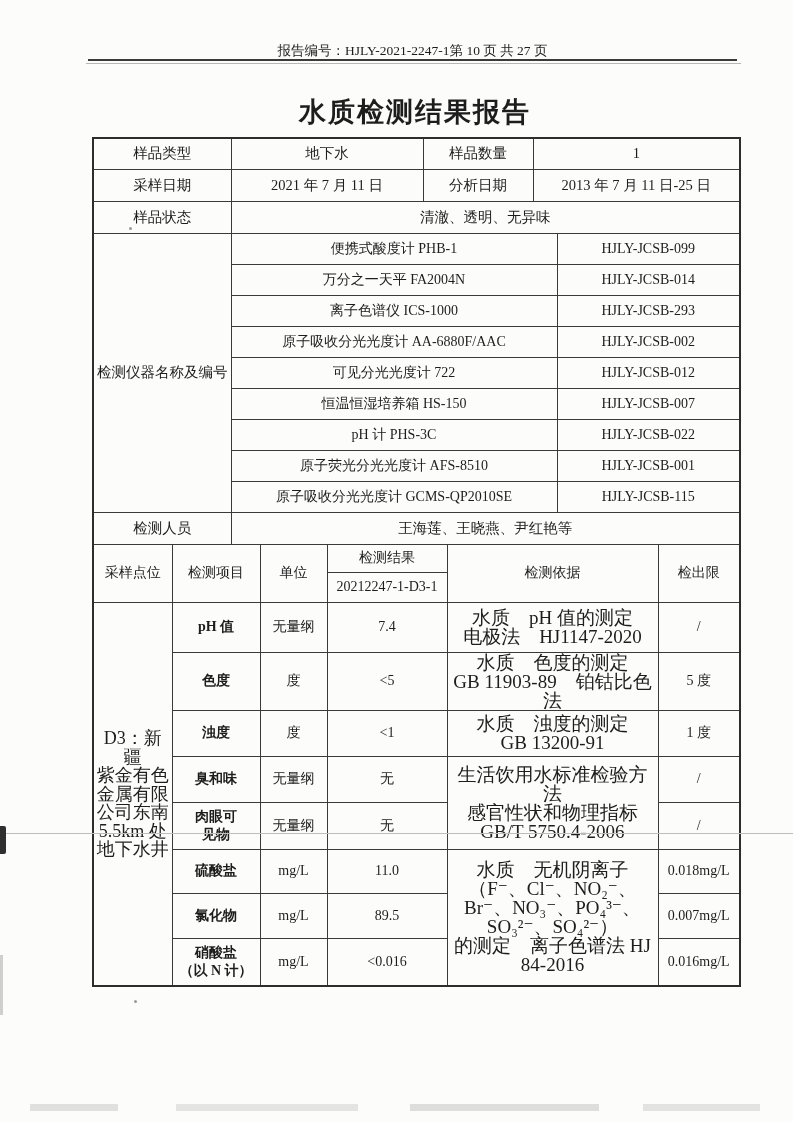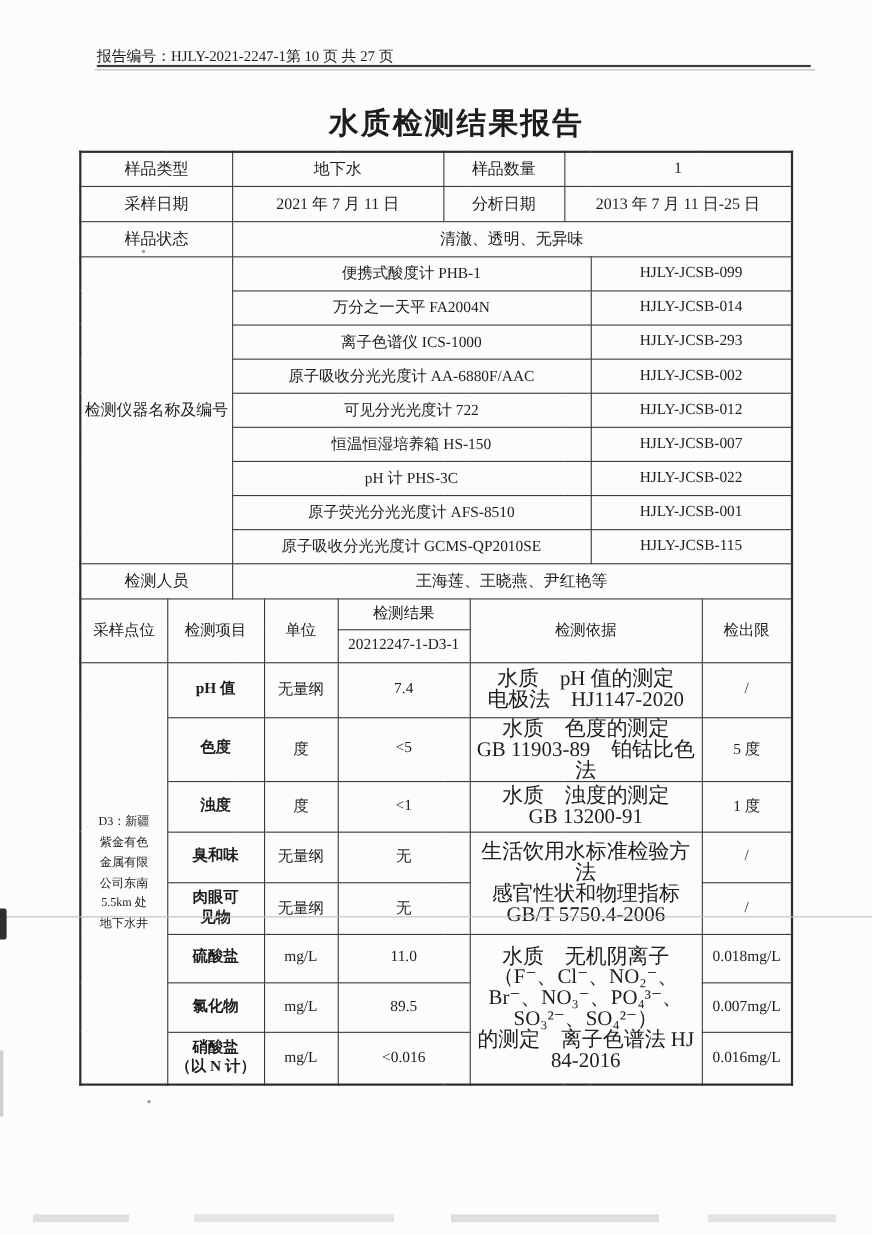--- a/index.html
+++ b/index.html
@@ -11,52 +11,52 @@
   .page{
     position:relative;
     width:793px;height:1122px;
     margin:0 auto;
     background:#fcfcfb;
     overflow:hidden;
   }
   
   .doc-header{
     position:absolute;left:88px;top:36px;width:649px;height:24px;
-    display:flex;justify-content:flex-start;align-items:flex-end;
+    display:flex;justify-content:center;align-items:flex-end;
     font-size:13.5px;
   }
   .header-rule{
     position:absolute;left:88px;top:59px;width:649px;height:2px;
     background:#3a3a3a;
   }
   .header-rule-echo{
     position:absolute;left:86px;top:63px;width:655px;height:1px;
     background:#b7b7b7;
   }
   .doc-title{
     position:absolute;left:0;top:94px;width:830px;
     text-align:center;
     font-size:27px;font-weight:bold;letter-spacing:2px;
   }
   
   table.report{
-    position:absolute;left:72px;top:137px;
+    position:absolute;left:92px;top:137px;
     border-collapse:collapse;table-layout:fixed;
     border:2px solid #2d2d2d;
     font-size:14px;
   }
   table.report td{
     border:1px solid #3a3a3a;
     text-align:center;vertical-align:middle;
     padding:0 2px;
     overflow:hidden;
   }
   td.info{font-size:14.5px;}
   td.ml{white-space:pre-line;line-height:19px;font-size:19px;}
-  td.loc{white-space:pre-line;line-height:18.5px;font-size:11px;}
+  td.loc{white-space:pre-line;line-height:18.5px;font-size:18px;}
   td.item{white-space:pre-line;line-height:18px;font-weight:bold;}
   
   .scan-line{
     position:absolute;left:0;top:833px;width:793px;height:1px;
     background:#bdbdbd;
   }
   .edge-mark{
     position:absolute;left:0;top:826px;width:6px;height:28px;
     background:#2f2f2f;border-radius:0 2px 2px 0;
   }

